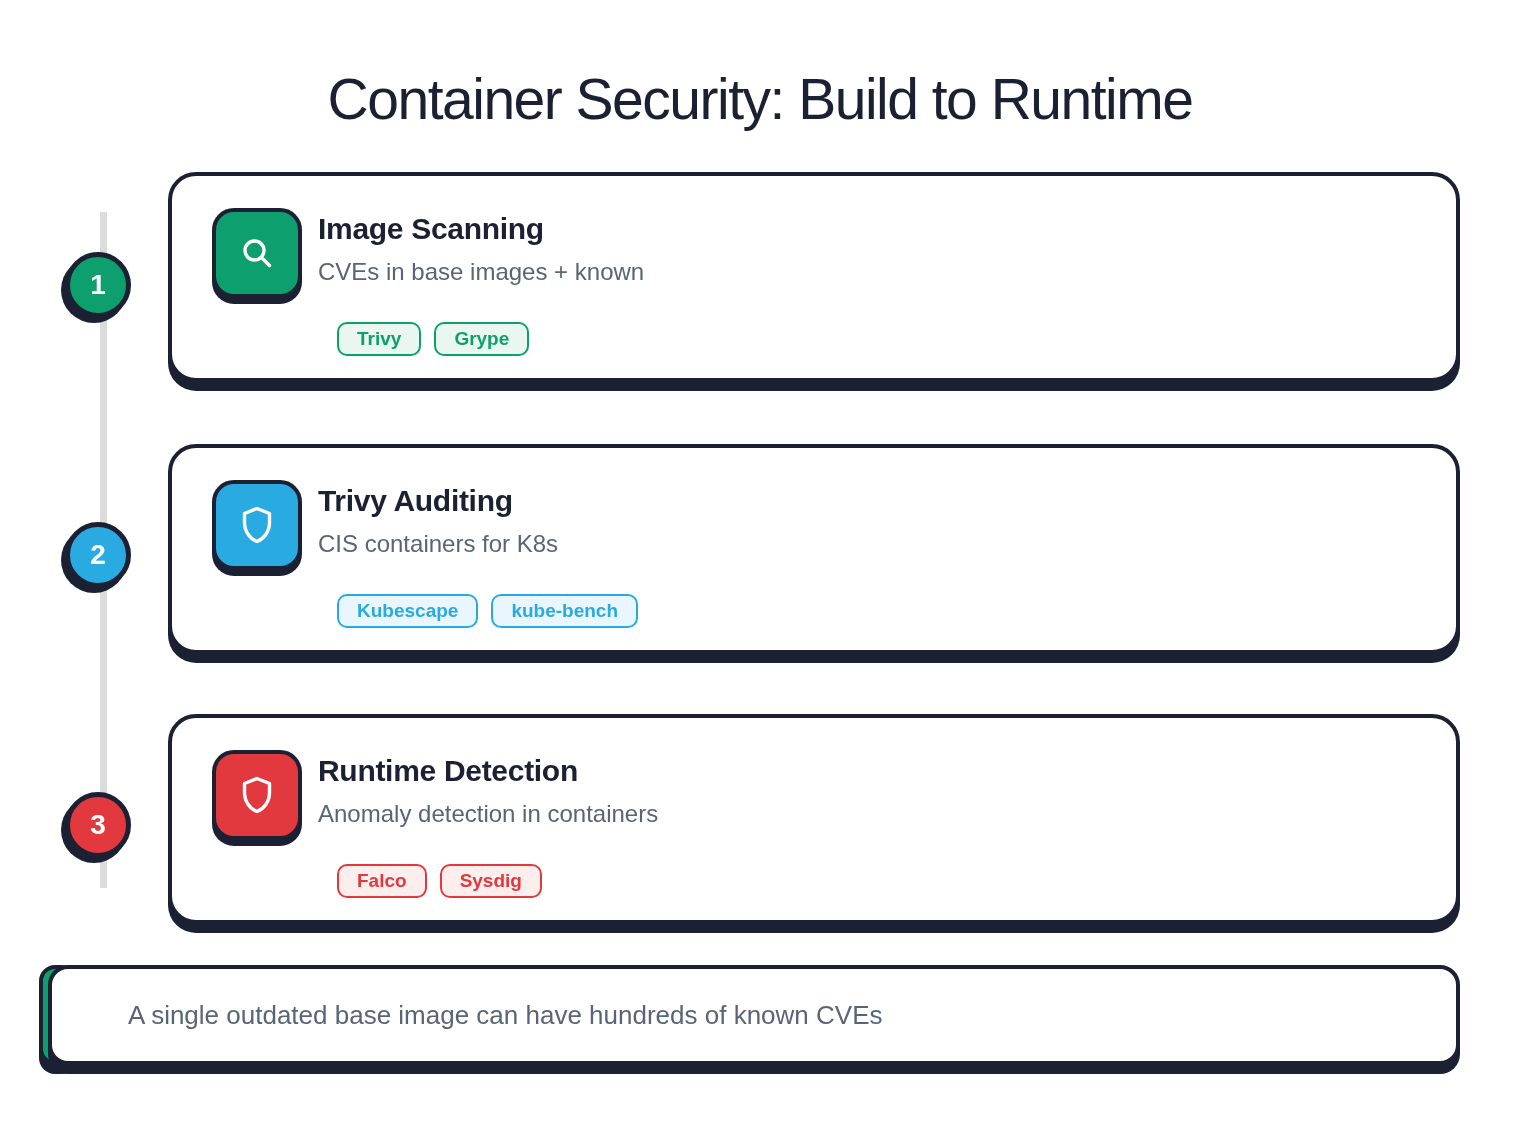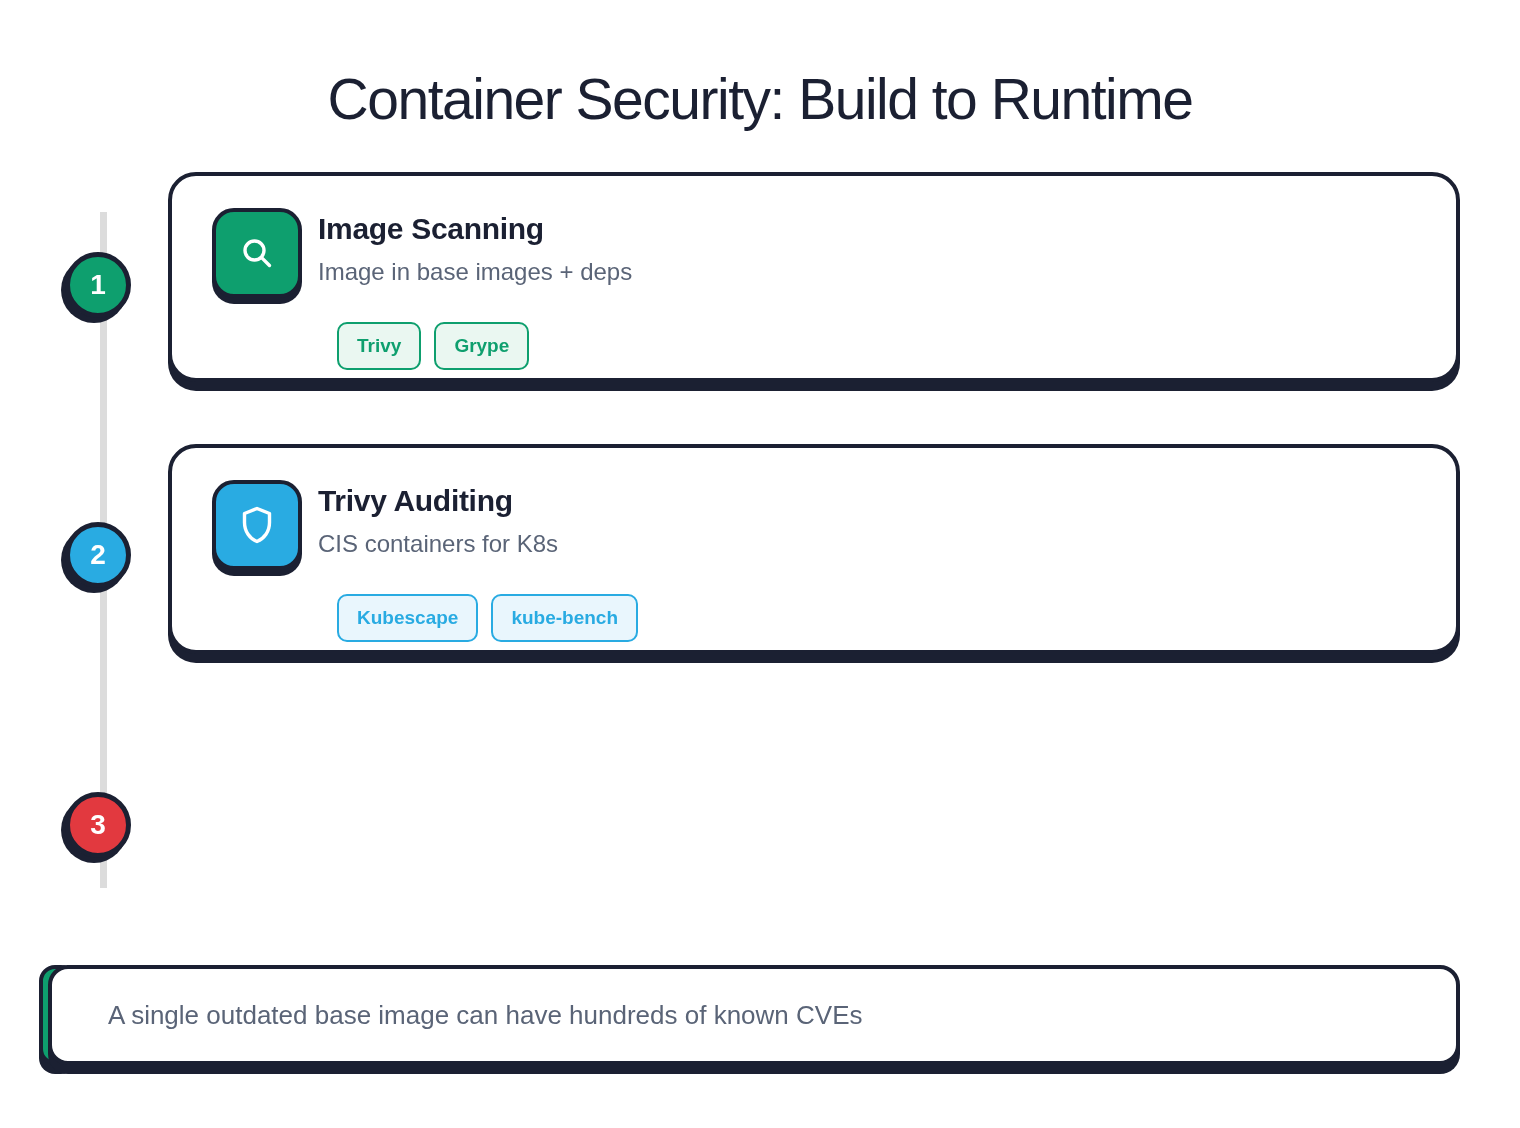--- a/index.html
+++ b/index.html
@@ -51,37 +51,37 @@
     background:var(--accent);
     border:4px solid var(--ink,#1B2032);
     box-shadow:0 6px 0 var(--ink,#1B2032);
     display:flex;align-items:center;justify-content:center;
   }
   .card-title{margin:4px 0 0;font-size:30px;font-weight:bold;color:var(--ink,#1B2032);letter-spacing:-0.3px;}
   .card-desc{margin:12px 0 0;font-size:24px;color:var(--muted,#5A6477);}
   .tags{margin:24px 0 0 125px;display:flex;gap:13px;}
   .tag{
     display:inline-block;box-sizing:border-box;
-    padding:11px 18px;
+    padding:4px 18px;
     border:2px solid var(--accent);
     background:var(--tag-bg);
     color:var(--accent);
     border-radius:10px;
     font-size:19px;font-weight:bold;
   }
   
   .note{
     position:absolute;left:48px;top:965px;
     width:1412px;height:100px;box-sizing:border-box;
     background:#ffffff;
     border:4px solid var(--ink,#1B2032);
     border-radius:20px;
     box-shadow:0 9px 0 var(--ink,#1B2032);
     display:flex;align-items:center;
-    padding-left:56px;
+    padding-left:76px;
   }
   .note::before{
     content:"";
     position:absolute;left:-13px;top:-4px;bottom:-4px;width:30px;
     background:var(--accent,#0E9F6E);
     border:4px solid var(--ink,#1B2032);
     border-radius:16px;
     box-shadow:0 9px 0 var(--ink,#1B2032);
     z-index:-1;
   }
@@ -109,21 +109,21 @@
   <section class="card pos-c1" style="--accent: #0E9F6E; --tag-bg: #EAF7F1;">
     <div class="card-row">
       <div class="icon-tile">
         <svg width="48" height="48" viewBox="0 0 48 48" aria-hidden="true">
           <circle cx="21.5" cy="21.5" r="9.5" fill="none" stroke="#ffffff" stroke-width="3.4"></circle>
           <line x1="28.6" y1="28.6" x2="36.5" y2="36.5" stroke="#ffffff" stroke-width="3.4" stroke-linecap="round"></line>
         </svg>
       </div>
       <div class="card-text">
         <h2 class="card-title">Image Scanning</h2>
-        <p class="card-desc">Image in base images + deps</p>
+        <p class="card-desc">CVEs in base images + known</p>
       </div>
     </div>
     <div class="tags">
       <span class="tag">Trivy</span>
       <span class="tag">Grype</span>
     </div>
   </section>
 
   <section class="card pos-c2" style="--accent: #29ABE2; --tag-bg: #E9F6FD;">
     <div class="card-row">
@@ -136,18 +136,35 @@
         <h2 class="card-title">Trivy Auditing</h2>
         <p class="card-desc">CIS containers for K8s</p>
       </div>
     </div>
     <div class="tags">
       <span class="tag">Kubescape</span>
       <span class="tag">kube-bench</span>
     </div>
   </section>
 
+  <section class="card pos-c3" style="--accent: #E2393F; --tag-bg: #FDEEEE;">
+    <div class="card-row">
+      <div class="icon-tile">
+        <svg width="48" height="48" viewBox="0 0 48 48" aria-hidden="true">
+          <path d="M24 7.5 L36.5 12.5 V21.5 C36.5 30.5 31.3 37.6 24 40.5 C16.7 37.6 11.5 30.5 11.5 21.5 V12.5 Z" fill="none" stroke="#ffffff" stroke-width="3.4" stroke-linejoin="round"></path>
+        </svg>
+      </div>
+      <div class="card-text">
+        <h2 class="card-title">Runtime Detection</h2>
+        <p class="card-desc">Anomaly detection in containers</p>
+      </div>
+    </div>
+    <div class="tags">
+      <span class="tag">Falco</span>
+      <span class="tag">Sysdig</span>
+    </div>
+  </section>
 
   <footer class="note" style="--accent: #0E9F6E;">
     <p class="note-text">A single outdated base image can have hundreds of known CVEs</p>
   </footer>
 
 </div>
 
 </body></html>

